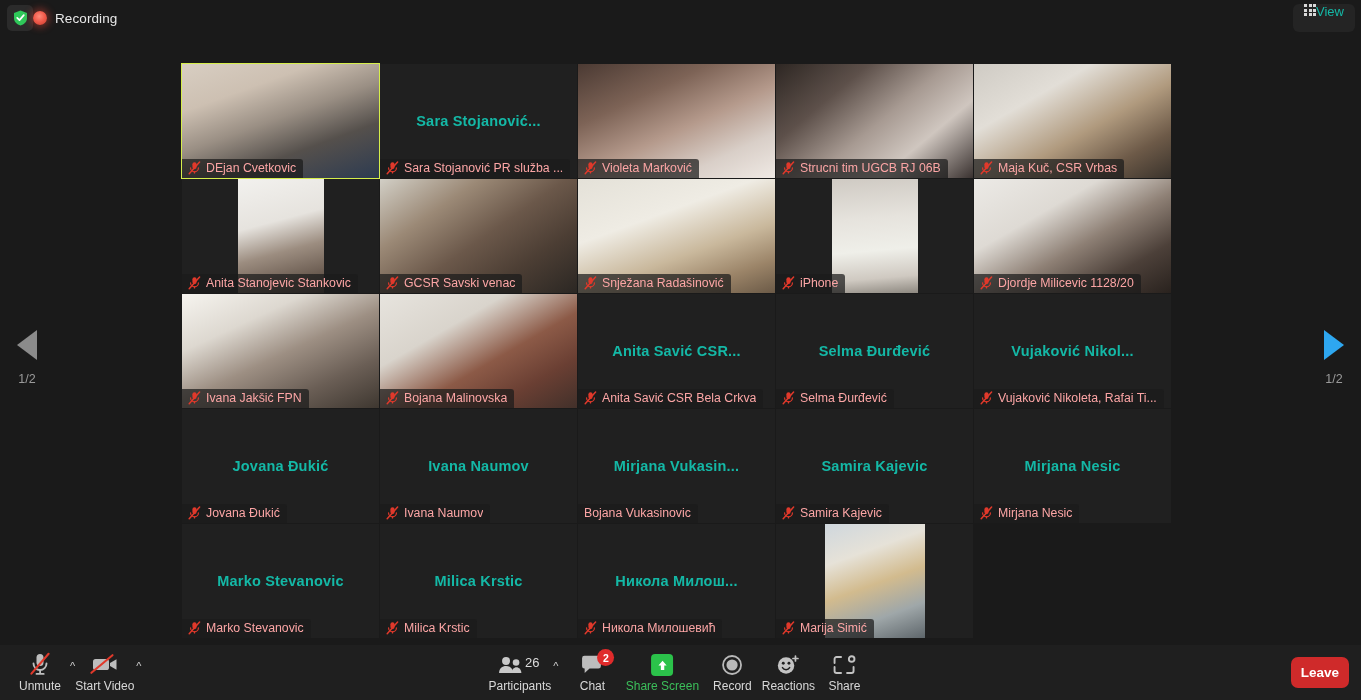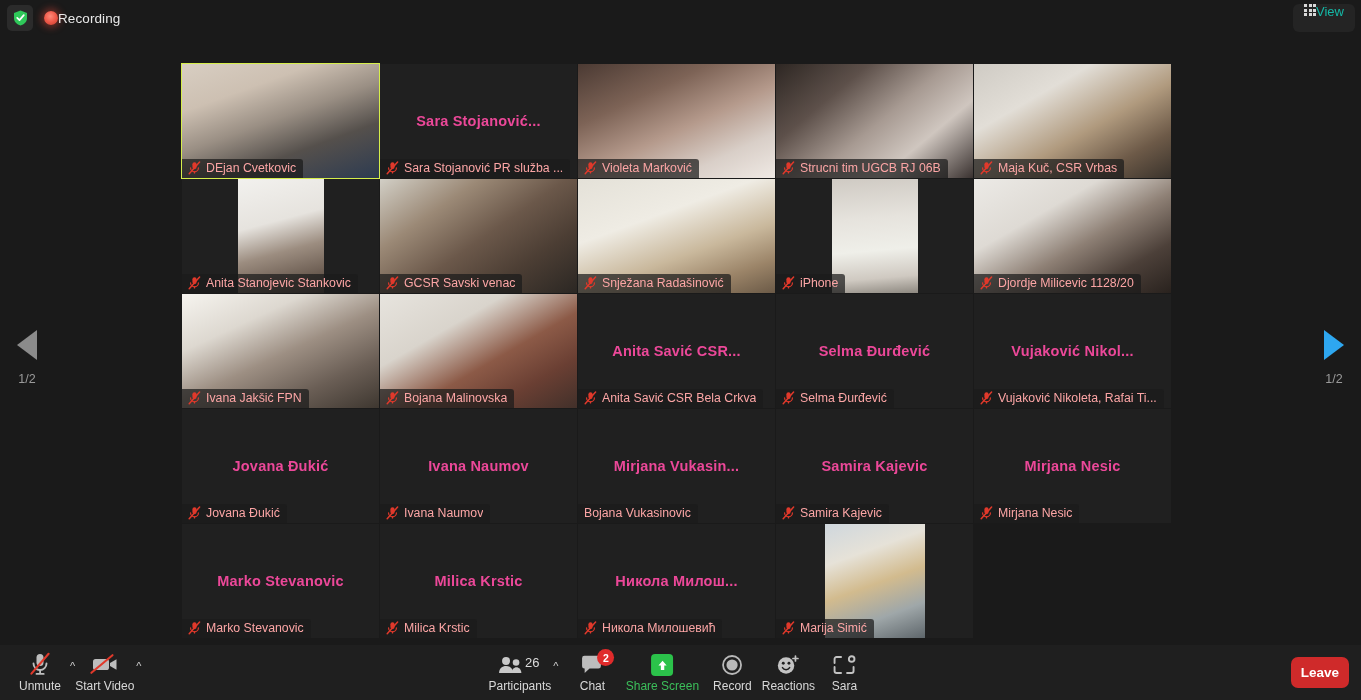--- a/index.html
+++ b/index.html
@@ -25,22 +25,21 @@
   }
   .shield-btn {
     margin-left: 7px;
     width: 26px; height: 26px;
     background: #2b2b2b;
     border-radius: 5px;
     display: flex; align-items: center; justify-content: center;
   }
   .rec-group {
     display: flex; align-items: center;
-    margin-left: 11px;
-    gap: 0;
+    gap: 8px;
   }
   .rec-dot {
     width: 14px; height: 14px; border-radius: 50%;
     background: radial-gradient(circle at 45% 38%, #ff8a7a 0%, #f05a4a 48%, #c43a2c 100%);
     box-shadow: 0 0 7px 3px rgba(220,70,55,0.42);
   }
   .rec-label { color: #e8e8e8; font-size: 13.5px; letter-spacing: .1px; }
 
   .view-btn {
     position: absolute; right: 6px; top: 4px;
@@ -89,21 +88,21 @@
   .tile.active { outline: 3px solid #d6ee4b; outline-offset: -2px; z-index: 3; }
 
   
   .vid { position: absolute; inset: 0; overflow: hidden; }
   .vid.contain { left: 50%; transform: translateX(-50%); width: 86px; right: auto; }
   .vid.contain.w100 { width: 100px; }
 
   .tile-name-center {
     position: absolute; inset: 0;
     display: flex; align-items: center; justify-content: center;
-    color: #ec4899; font-size: 14.5px; font-weight: bold;
+    color: #14b8a6; font-size: 14.5px; font-weight: bold;
     letter-spacing: .2px;
     padding: 0 6px; text-align: center;
     white-space: nowrap;
   }
   .tile-footer {
     position: absolute; left: 0; bottom: 0;
     max-width: 197px;
     display: flex; align-items: center; gap: 5px;
     padding: 2px 7px 3px 6px;
     background: rgba(26,26,26,0.72);
@@ -581,21 +580,21 @@
 
       <div class="tb-item">
         <span class="tb-ico">
           <svg width="26" height="22" viewBox="0 0 26 22">
             <path d="M10 3 H5.5 a2 2 0 0 0 -2 2 V9" fill="none" stroke="#c2c2c2" stroke-width="1.9" stroke-linecap="round"></path>
             <path d="M3.5 13 v4 a2 2 0 0 0 2 2 H10" fill="none" stroke="#c2c2c2" stroke-width="1.9" stroke-linecap="round"></path>
             <path d="M16 19 h4.5 a2 2 0 0 0 2 -2 V13" fill="none" stroke="#c2c2c2" stroke-width="1.9" stroke-linecap="round"></path>
             <circle cx="20.6" cy="5" r="2.8" fill="none" stroke="#c2c2c2" stroke-width="1.9"></circle>
           </svg>
         </span>
-        <span class="tb-label">Sara</span>
+        <span class="tb-label">Share</span>
       </div>
     </div>
 
     <div class="leave-btn">
       <span>Leave</span>
     </div>
   </div>
 </div>
 
 </body></html>

